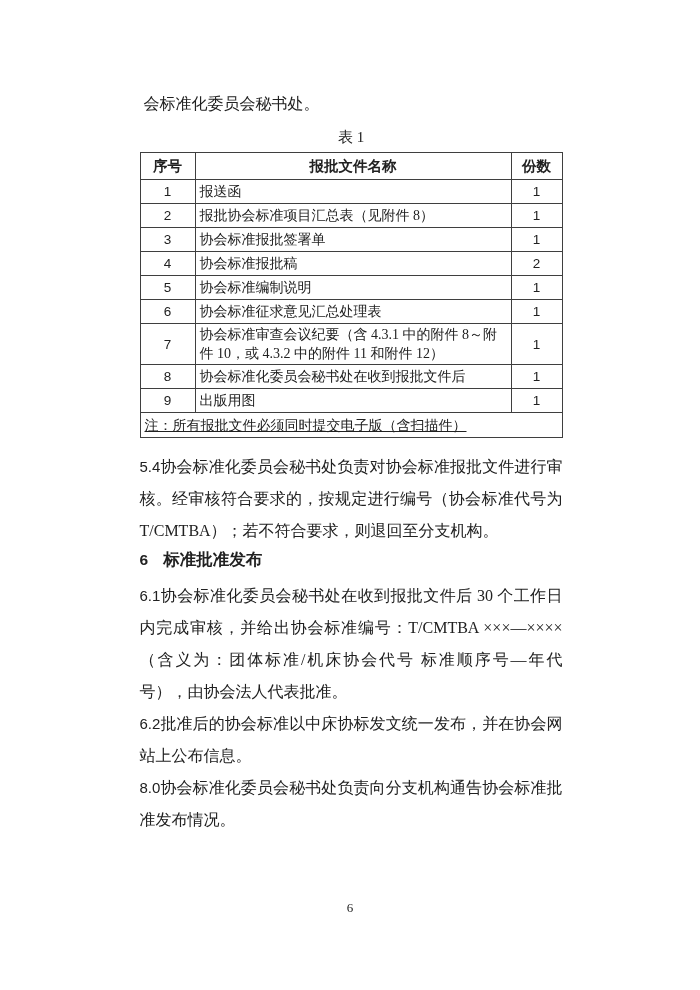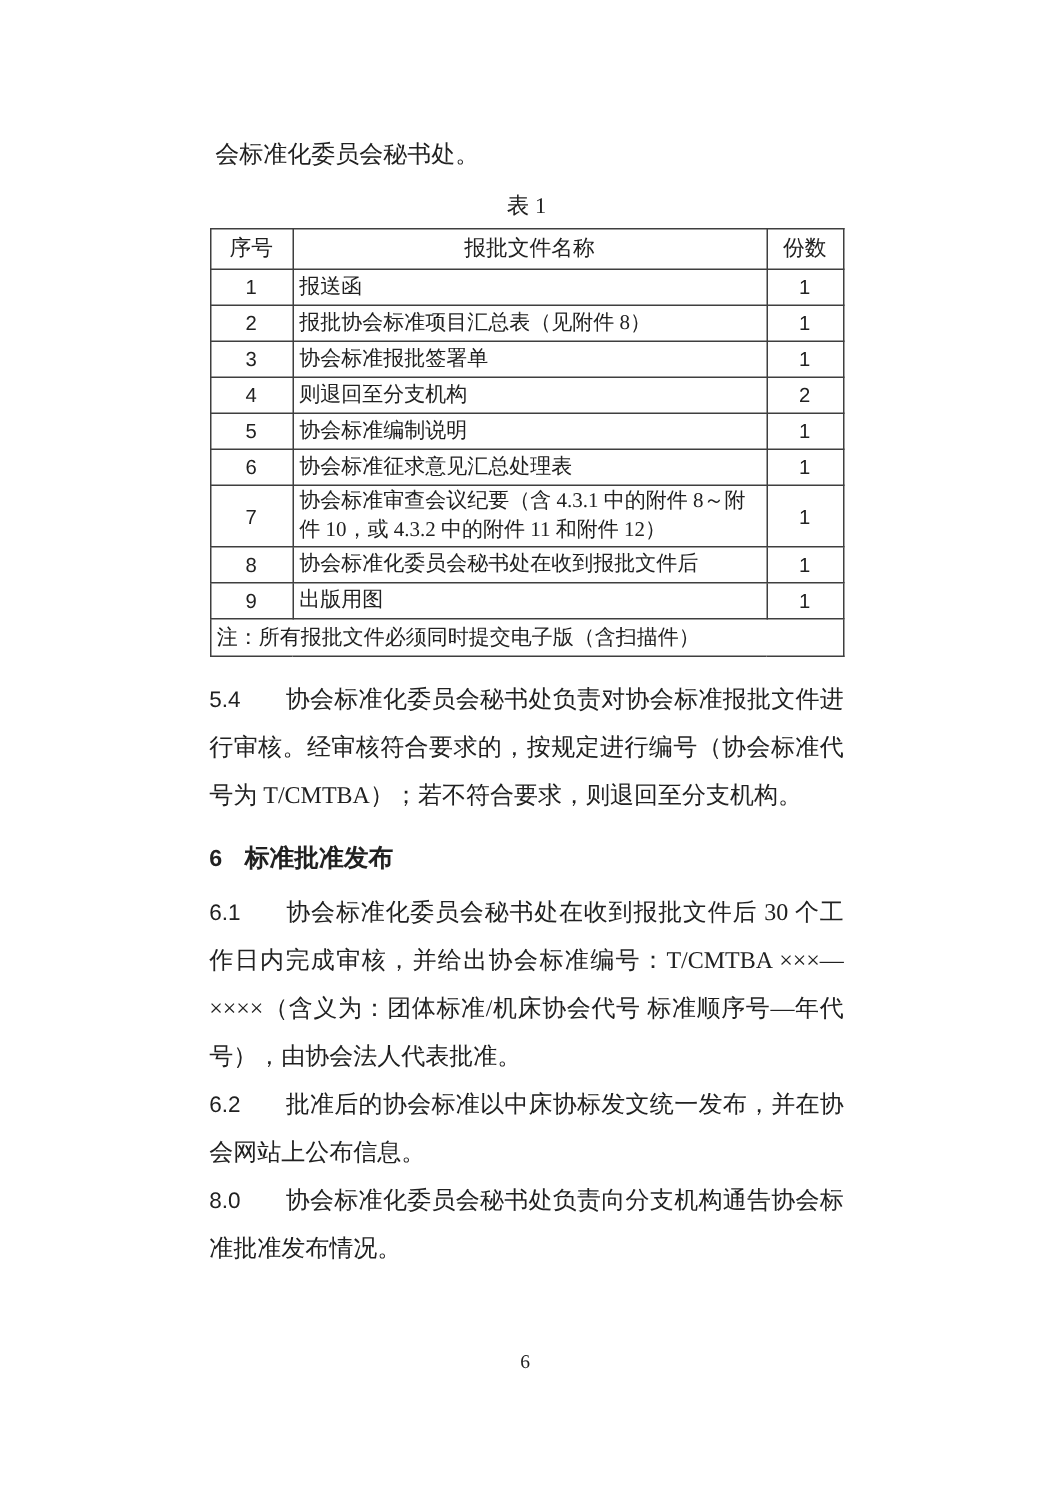--- a/index.html
+++ b/index.html
@@ -32,54 +32,55 @@
     font-size: 14px;
   }
   table.doc-table th,
   table.doc-table td {
     border: 1px solid #3f3f3f;
     padding: 1px 4px;
     vertical-align: middle;
     line-height: 19px;
   }
   table.doc-table th {
-    font-weight: normal;
+    font-weight: bold;
     text-align: center;
     height: 24px;
     font-size: 14.5px;
   }
   td.cell-num {
     text-align: center;
     font-family: "Liberation Sans", sans-serif;
     font-size: 13.5px;
     height: 21px;
   }
   td.cell-name {
     text-align: left;
     padding-left: 12px;
   }
   td.note-cell {
     padding: 2px 4px 2px 5px;
     font-size: 14px;
     height: 22px;
+    text-decoration: underline;
   }
   .para {
     margin: 0;
     font-size: 16px;
     line-height: 32px;
     text-align: justify;
   }
   .para-first { margin-top: 13px; }
   .sec-num {
     font-family: "Liberation Sans", sans-serif;
     font-size: 15px;
-    margin-right: 30px;
+    margin-right: 0;
   }
   .section-heading {
-    margin: 12px 0 7px 0;
+    margin: 0 0 7px 0;
     font-size: 16.5px;
     font-weight: bold;
     line-height: 26px;
   }
   .section-heading .sec-num { margin-right: 15px; font-weight: bold; font-size: 15.5px; }
   .page-number {
     position: absolute;
     top: 900px;
     left: 0;
     right: 0;
@@ -121,21 +122,21 @@
         <td class="cell-name">报批协会标准项目汇总表（见附件 8）</td>
         <td class="cell-num">1</td>
       </tr>
       <tr>
         <td class="cell-num">3</td>
         <td class="cell-name">协会标准报批签署单</td>
         <td class="cell-num">1</td>
       </tr>
       <tr>
         <td class="cell-num">4</td>
-        <td class="cell-name">则退回至分支机构</td>
+        <td class="cell-name">协会标准报批稿</td>
         <td class="cell-num">2</td>
       </tr>
       <tr>
         <td class="cell-num">5</td>
         <td class="cell-name">协会标准编制说明</td>
         <td class="cell-num">1</td>
       </tr>
       <tr>
         <td class="cell-num">6</td>
         <td class="cell-name">协会标准征求意见汇总处理表</td>

